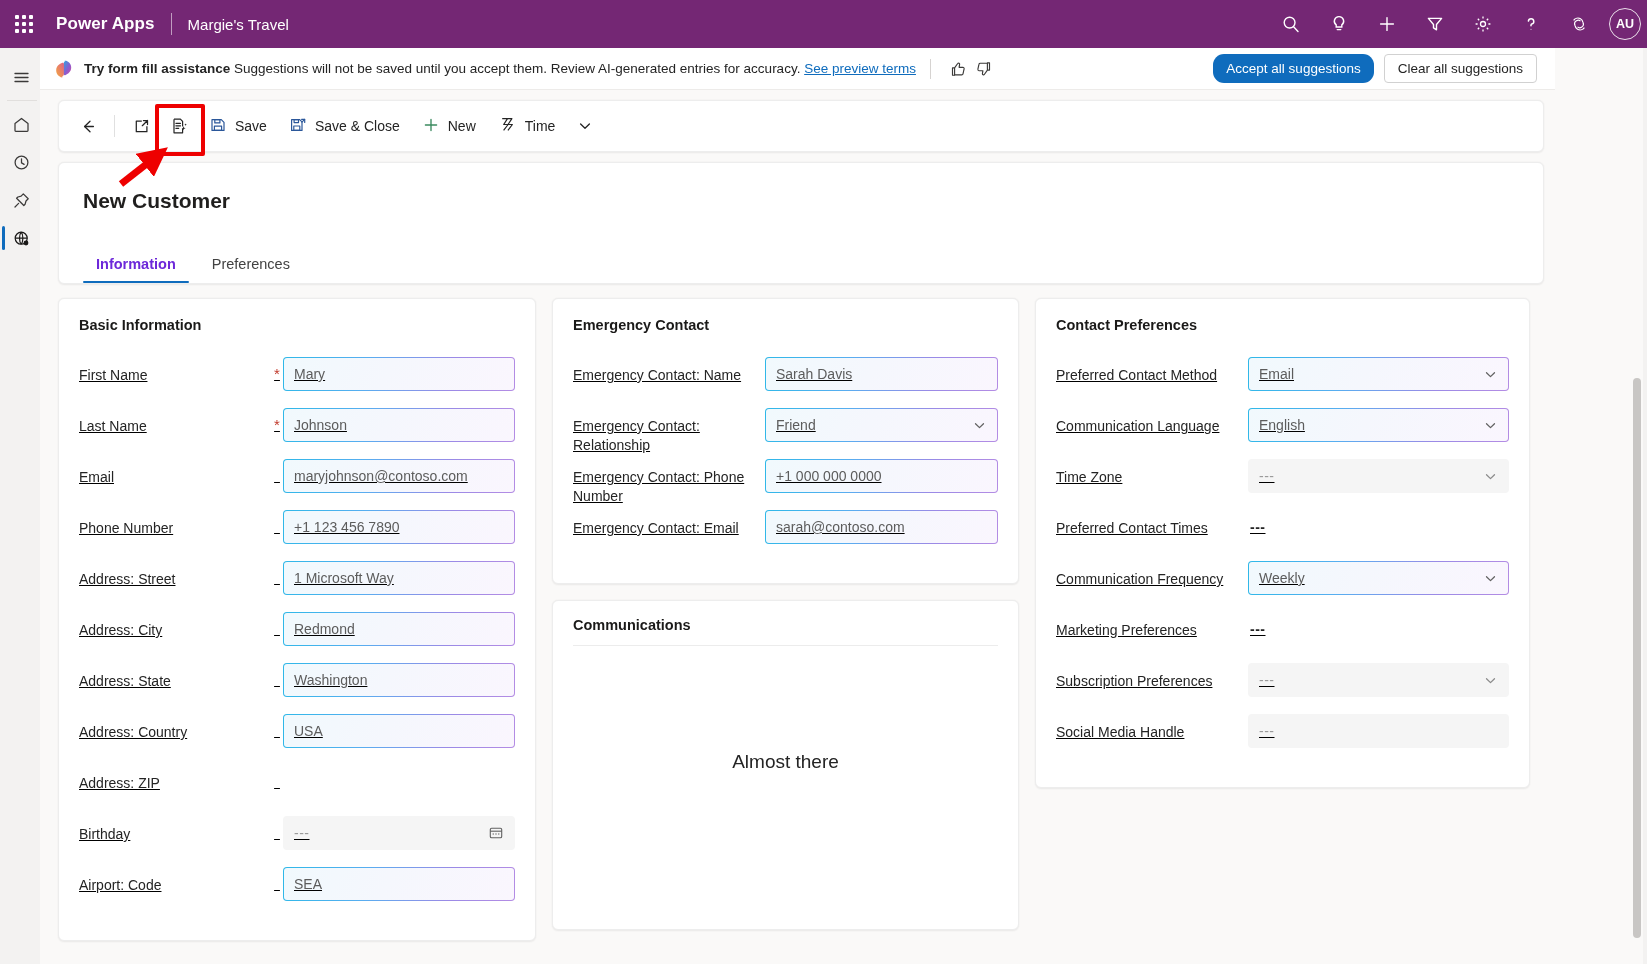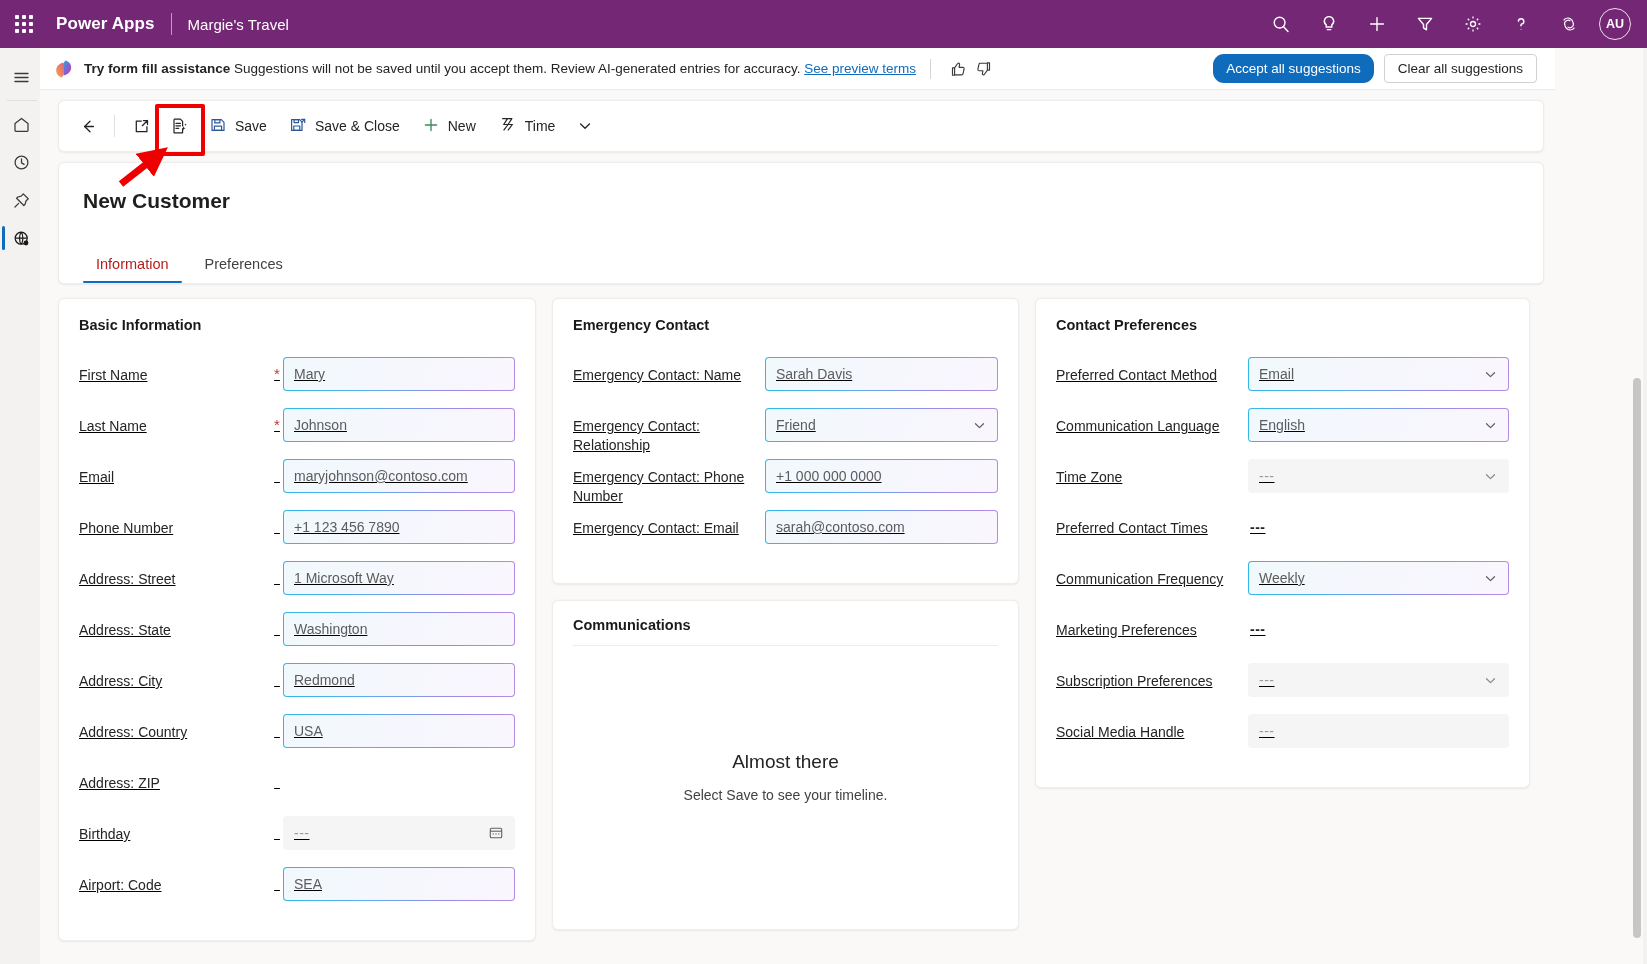--- a/index.html
+++ b/index.html
@@ -22,21 +22,21 @@
   }
   .waffle-grid { display: grid; grid-template-columns: repeat(3, 4px); grid-template-rows: repeat(3, 4px); gap: 3px; }
   .waffle-grid i { display: block; width: 4px; height: 4px; background: #fff; border-radius: 1px; }
   .brand {
     font-size: 17px; font-weight: bold; letter-spacing: .1px; margin-left: 8px; color: #fff;
     cursor: pointer;
   }
   .brand-sep { width: 1px; height: 22px; background: rgba(255,255,255,.55); margin: 0 16px; }
   .env-name { font-size: 15px; color: #fff; cursor: pointer; }
   .suitebar-right {
-    margin-left: auto; display: flex; align-items: center; gap: 0px; padding-right: 10px;
+    margin-left: auto; display: flex; align-items: center; gap: 0px; 
   }
   .sb-icon {
     width: 48px; height: 48px; display: flex; align-items: center; justify-content: center;
     cursor: pointer;
   }
   .sb-icon svg { display: block; }
   .avatar {
     width: 32px; height: 32px; border-radius: 50%; border: 1.5px solid rgba(255,255,255,.85);
     display: flex; align-items: center; justify-content: center;
     font-size: 12.5px; font-weight: 600; color: #fff; margin-left: 6px; margin-right: 6px;
@@ -121,21 +121,21 @@
     margin: 10px 18px 0 18px; background: #fff; border: 1px solid #ededed;
     border-radius: 6px; width: 1486px; height: 122px; position: relative;
     box-shadow: 0 .6px 1.8px rgba(0,0,0,.07);
   }
   .form-title { position: absolute; left: 24px; top: 26px; font-size: 21px; font-weight: 600; color: #201f1e; }
   .tabs { position: absolute; left: 24px; bottom: 0; display: flex; gap: 10px; }
   .tab {
     padding: 10px 13px 11px 13px; font-size: 14.5px; color: #424242; cursor: pointer;
     position: relative;
   }
-  .tab.active { font-weight: 400; color: #b91c1c; }
+  .tab.active { font-weight: 700; color: #6d28d9; }
   .tab.active::after {
     content: ""; position: absolute; left: 0; right: 0; bottom: 0; height: 2.5px;
     background: #0f6cbd; border-radius: 2px;
   }
 
   
   .cols {
     display: flex; gap: 16px; padding: 14px 18px 0 18px; align-items: flex-start;
   }
   .col { display: flex; flex-direction: column; gap: 16px; }
@@ -493,35 +493,35 @@
               <div class="field-label">Address: Street</div>
               <div class="req empty">*</div>
               <div class="ctrl-wrap">
                 <div class="ai-input">
                   <span class="val">1 Microsoft Way</span>
                 </div>
               </div>
             </div>
 
             <div class="field">
+              <div class="field-label">Address: City</div>
+              <div class="req empty">*</div>
+              <div class="ctrl-wrap">
+                <div class="ai-input">
+                  <span class="val">Redmond</span>
+                </div>
+              </div>
+            </div>
+
+            <div class="field">
               <div class="field-label">Address: State</div>
               <div class="req empty">*</div>
               <div class="ctrl-wrap">
                 <div class="ai-input">
                   <span class="val">Washington</span>
-                </div>
-              </div>
-            </div>
-
-            <div class="field">
-              <div class="field-label">Address: City</div>
-              <div class="req empty">*</div>
-              <div class="ctrl-wrap">
-                <div class="ai-input">
-                  <span class="val">Redmond</span>
                 </div>
               </div>
             </div>
 
             <div class="field">
               <div class="field-label">Address: Country</div>
               <div class="req empty">*</div>
               <div class="ctrl-wrap">
                 <div class="ai-input">
                   <span class="val">USA</span>
@@ -608,21 +608,20 @@
                   <span class="val">sarah@contoso.com</span>
                 </div>
               </div>
             </div>
           </div>
 
           <div class="card timeline-card">
             <div class="timeline-head">Communications</div>
             <div class="timeline-empty">
               <div class="te-title">Almost there</div>
-              <div class="te-sub">Select Save to see your timeline.</div>
             </div>
           </div>
         </div>
 
         <div class="col col-3">
           <div class="card">
             <div class="card-title">Contact Preferences</div>
 
             <div class="field">
               <div class="field-label">Preferred Contact Method</div>

